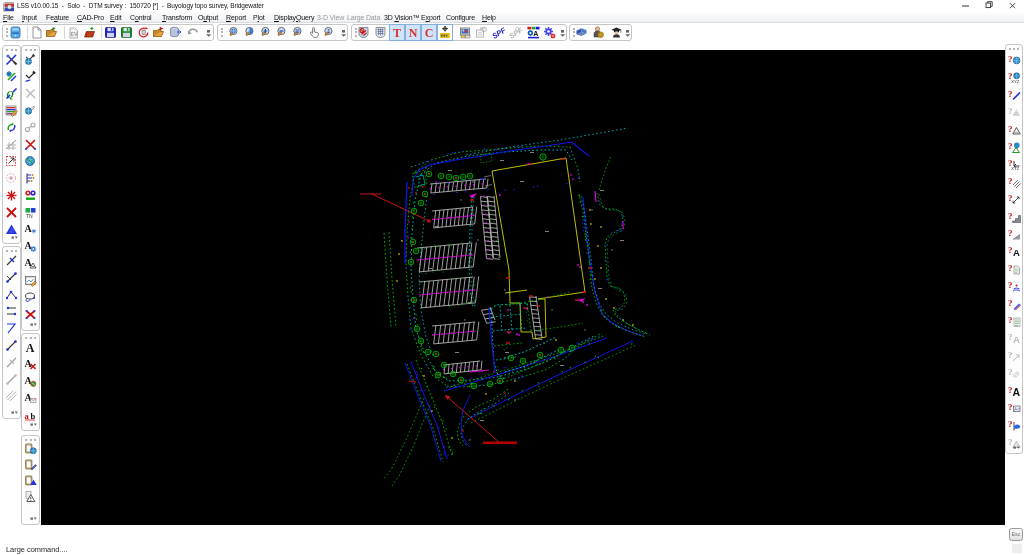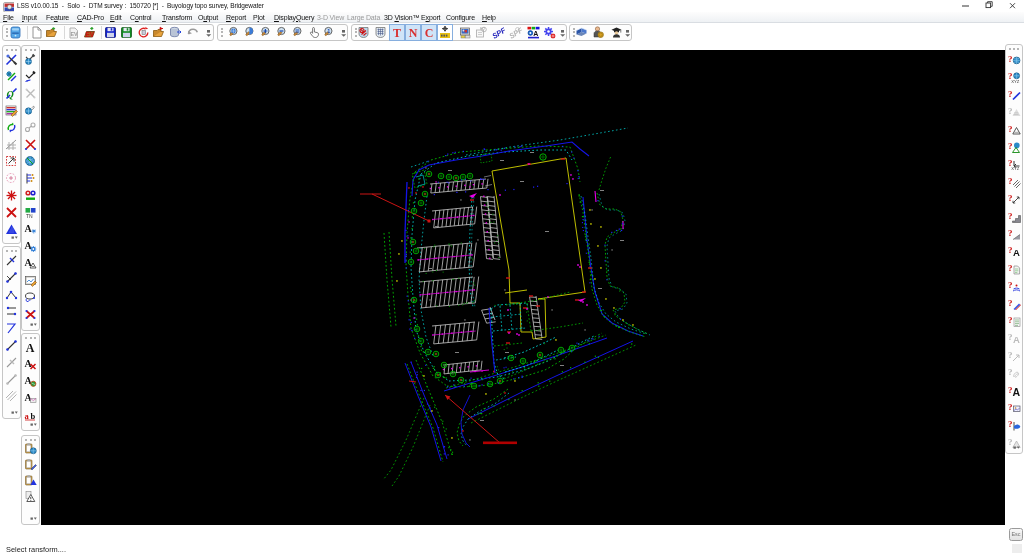--- a/index.html
+++ b/index.html
@@ -651,21 +651,21 @@
     <svg style="position:absolute;left:1.5px;top:390.7999999999999px" width="13" height="13" viewBox="0 0 13 13">
       <text x="0" y="8.5" font-size="9" font-weight="bold" fill="#b5b5b5" font-family="Liberation Serif">?</text>
       <path d="M8.5 5l3.7 6.5H4.8z" fill="#e4e4e4" stroke="#aaa" stroke-width="0.7"></path>
     </svg>
     <svg style="position:absolute;right:2px;top:401px" width="7" height="6" viewBox="0 0 7 6">
       <rect x="0.5" y="0.5" width="2.4" height="2.2" fill="#666"></rect>
       <path d="M3.8 0.5h3l-1.5 2.2z" fill="#666"></path>
       <rect x="0.5" y="3.4" width="6" height="2" fill="none"></rect>
     </svg>
   </div>
-<div class="ab" style="left:6px;top:545px;font-size:7.4px;color:#222;">Select ransform....</div>
+<div class="ab" style="left:6px;top:545px;font-size:7.4px;color:#222;">Large command....</div>
 <div class="ab" style="left:1009px;top:528px;width:14px;height:13px;background:linear-gradient(#f8f8f8,#e2e2e2);border:1px solid #9a9a9a;border-radius:2.5px;font-size:5.5px;color:#777;text-align:center;line-height:11px;">Esc</div>
 <div class="ab" style="left:1012px;top:544px;width:10px;height:9px;background:#ededed;"></div>
 <svg class="ab" style="left:41px;top:50px" width="964" height="475" viewBox="41 50 964 475">
     <polyline points="415.0,172.0 431.0,160.0 460.0,152.0 499.0,149.0 538.0,146.0 570.0,147.0 578.0,169.0 580.0,182.0" fill="none" stroke="#00b400" stroke-width="0.9" stroke-dasharray="1.8 2.2"></polyline>
     <polyline points="415.0,172.0 410.0,198.0 407.0,233.0 406.0,266.0 408.0,295.0 411.0,328.0 420.0,353.0 433.0,376.0 447.0,386.0" fill="none" stroke="#00b400" stroke-width="0.9" stroke-dasharray="1.8 2.2"></polyline>
     <polyline points="447.0,386.0 463.0,387.0 489.0,385.0 519.0,378.0 545.0,370.0 564.0,359.0 576.0,348.0 589.0,340.0 602.0,333.0" fill="none" stroke="#00b400" stroke-width="0.9" stroke-dasharray="1.8 2.2"></polyline>
     <polyline points="421.0,174.0 436.0,163.0 468.0,156.0 505.0,152.0 540.0,150.0 566.0,150.0 572.0,160.0" fill="none" stroke="#00c8c8" stroke-width="0.9" stroke-dasharray="1.6 2.4"></polyline>
     <polyline points="421.0,174.0 415.0,200.0 412.0,235.0 411.0,268.0 413.0,297.0 416.0,330.0 424.0,352.0 436.0,372.0 449.0,381.0" fill="none" stroke="#00c8c8" stroke-width="0.9" stroke-dasharray="1.6 2.4"></polyline>
     <polyline points="449.0,381.0 470.0,380.0 497.0,377.0 524.0,370.0 548.0,361.0 566.0,351.0 580.0,343.0 594.0,336.0" fill="none" stroke="#00c8c8" stroke-width="0.9" stroke-dasharray="1.6 2.4"></polyline>
     <polyline points="466.0,155.0 510.0,147.0 560.0,140.0 600.0,133.0 628.0,128.0" fill="none" stroke="#00c8c8" stroke-width="0.8" stroke-dasharray="1.6 2.4"></polyline>

